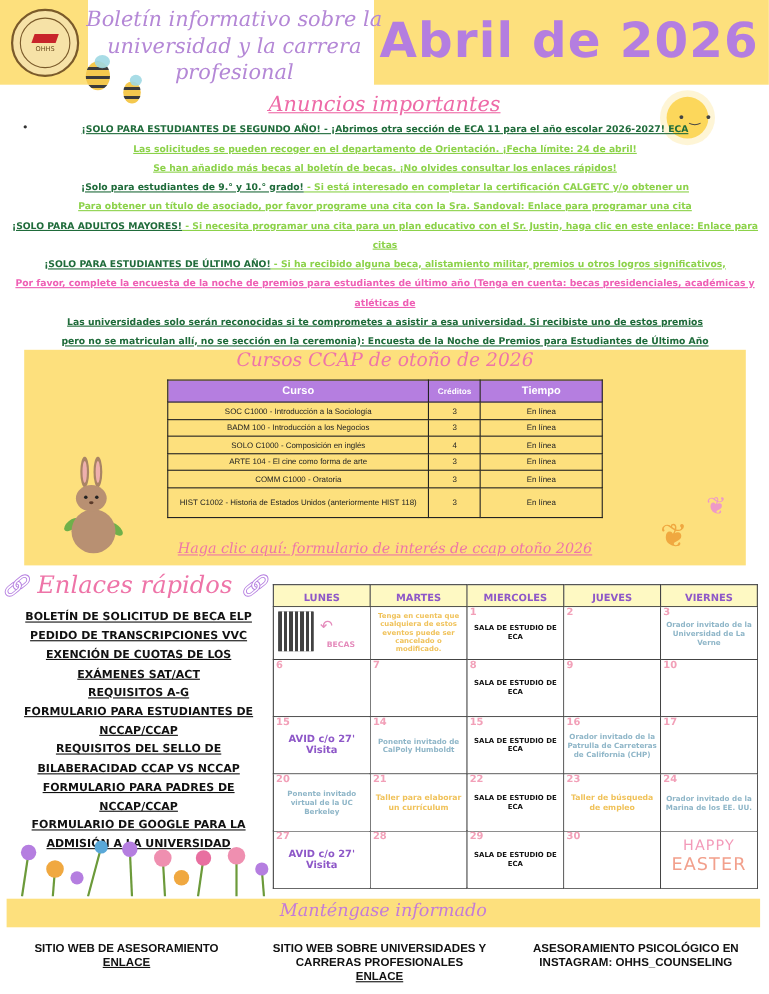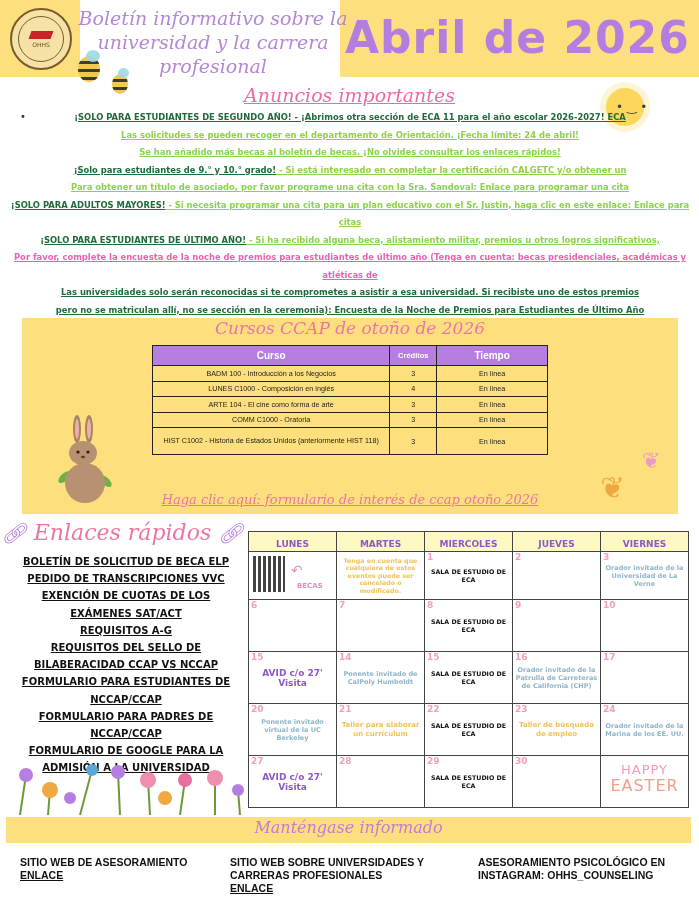--- a/index.html
+++ b/index.html
@@ -58,21 +58,21 @@
   .qr { position: absolute; left: 4px; top: 4px; width: 32px; height: 36px; background:
         repeating-linear-gradient(90deg, #222 0 3px, #fff 3px 5px), #222; opacity: .85; }
   .qr-label { position: absolute; left: 48px; top: 30px; font-size: 7px; color: #e58cbc; font-weight: bold; }
   .qr-arrow { position: absolute; left: 42px; top: 10px; font-size: 14px; color: #e58cbc; }
   .easter { position: absolute; left: 0; right: 0; top: 6px; text-align: center; font-size: 13px; line-height: 16px; letter-spacing: 1px; }
   .easter .h { color: #f39ab9; }
   .easter .e { color: #f2a08c; font-size: 16px; text-align: center; }
   
   .foot-band { left: 6px; top: 817px; width: 685px; height: 26px; background: #fde07d; }
   .foot-title { left: 6px; top: 818px; width: 685px; text-align: center; font-family: "DejaVu Serif", serif; font-style: italic; font-size: 16px; color: #c47bd8; }
-  .foot-col { top: 856px; font-family: "Liberation Sans", sans-serif; font-weight: bold; font-size: 10.5px; line-height: 13px; color: #111; }
+  .foot-col { top: 856px; text-align: center; font-family: "Liberation Sans", sans-serif; font-weight: bold; font-size: 10.5px; line-height: 13px; color: #111; }
   .foot-col u { text-decoration: underline; margin-top: 36px; }
 </style>
 </head>
 <body>
 
 <div class="abs hdr-left-bg"></div>
 <div class="abs hdr-right-bg"></div>
 <div class="abs logo">
   <div class="logo-inner">
       <div><div class="cap"></div>OHHS</div>
@@ -119,26 +119,31 @@
     </colgroup>
   <thead>
     <tr>
       <th>Curso</th>
       <th class="cr">Créditos</th>
       <th>Tiempo</th>
     </tr>
   </thead>
   <tbody>
     <tr>
+        <td>SOC C1000 - Introducción a la Sociología</td>
+        <td>3</td>
+        <td>En línea</td>
+      </tr>
+    <tr>
         <td>BADM 100 - Introducción a los Negocios</td>
         <td>3</td>
         <td>En línea</td>
       </tr>
     <tr>
-        <td>LUNES C1000 - Composición en inglés</td>
+        <td>SOLO C1000 - Composición en inglés</td>
         <td>4</td>
         <td>En línea</td>
       </tr>
     <tr>
         <td>ARTE 104 - El cine como forma de arte</td>
         <td>3</td>
         <td>En línea</td>
       </tr>
     <tr>
         <td>COMM C1000 - Oratoria</td>
@@ -174,22 +179,22 @@
 <div class="abs ql-title">
   <span class="clip">🔗︎</span>
   <span>Enlaces rápidos</span>
   <span class="clip">🔗︎</span>
 </div>
 <div class="abs ql-list">
   <a class="ql-item">BOLETÍN DE SOLICITUD DE BECA ELP</a>
   <a class="ql-item">PEDIDO DE TRANSCRIPCIONES VVC</a>
   <a class="ql-item">EXENCIÓN DE CUOTAS DE LOS EXÁMENES SAT/ACT</a>
   <a class="ql-item">REQUISITOS A-G</a>
+  <a class="ql-item">FORMULARIO PARA ESTUDIANTES DE NCCAP/CCAP</a>
   <a class="ql-item">REQUISITOS DEL SELLO DE BILABERACIDAD CCAP VS NCCAP</a>
-  <a class="ql-item">FORMULARIO PARA ESTUDIANTES DE NCCAP/CCAP</a>
   <a class="ql-item">FORMULARIO PARA PADRES DE NCCAP/CCAP</a>
   <a class="ql-item">FORMULARIO DE GOOGLE PARA LA ADMISIÓN A LA UNIVERSIDAD</a>
 </div>
 
 <svg class="abs flowers" viewBox="0 0 255 55">
   <g stroke="#6c9a3a" stroke-width="2">
     <line x1="20" y1="55" x2="26" y2="15"></line>
       <line x1="48" y1="55" x2="50" y2="30"></line>
       <line x1="80" y1="55" x2="92" y2="10"></line>
     <line x1="120" y1="55" x2="118" y2="12"></line>

